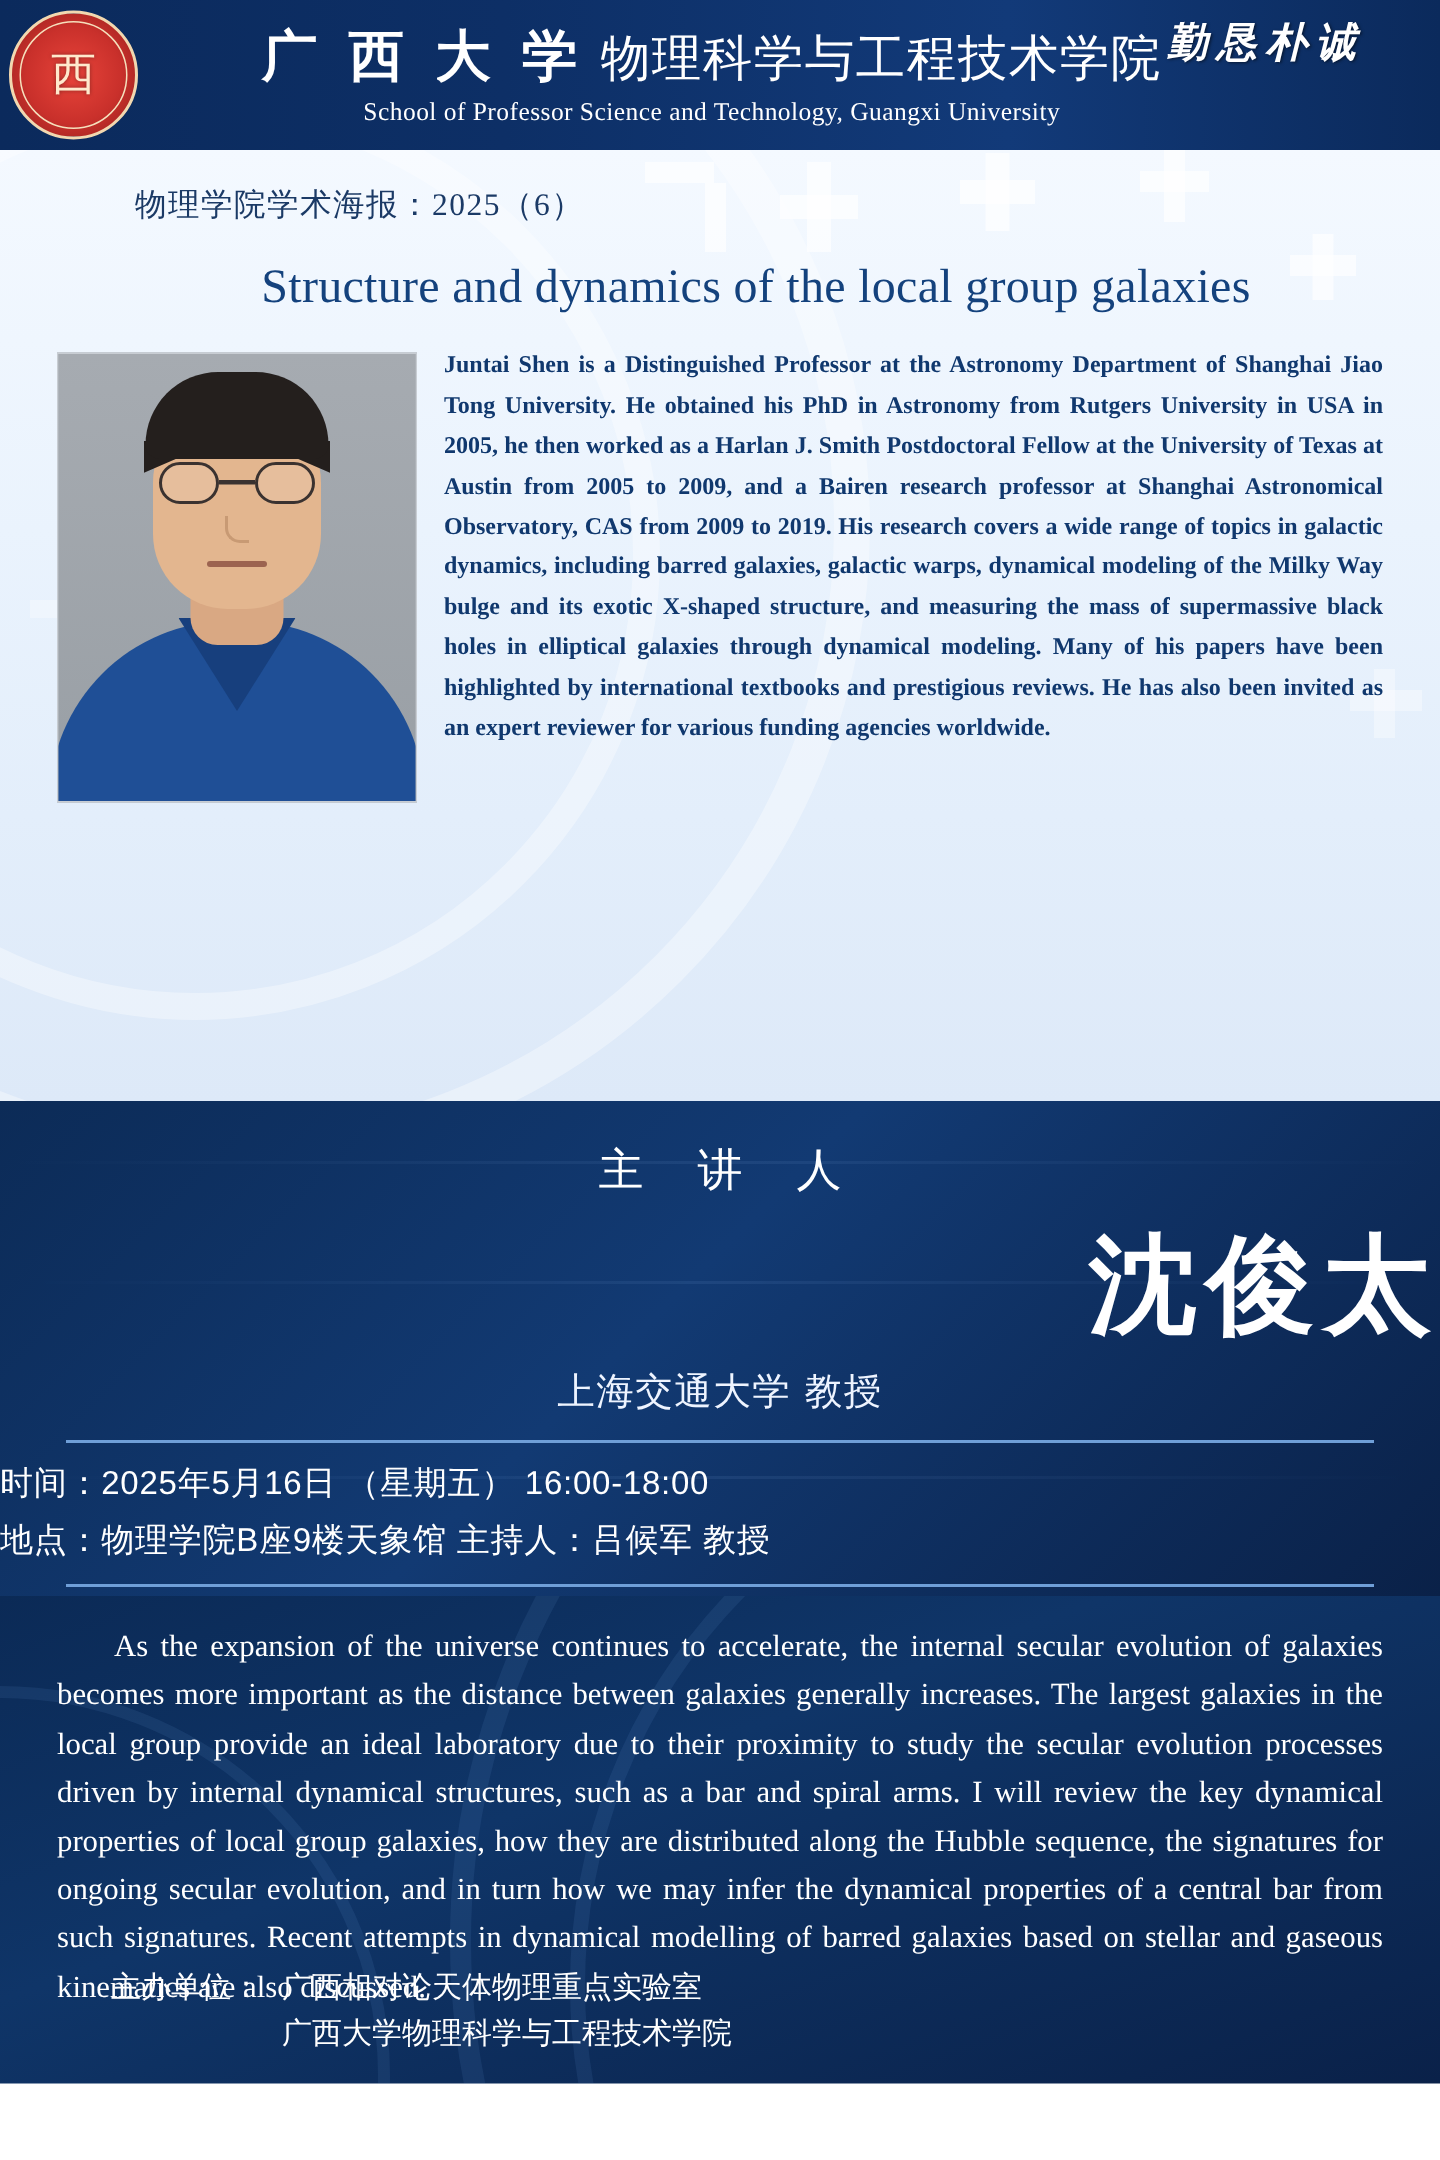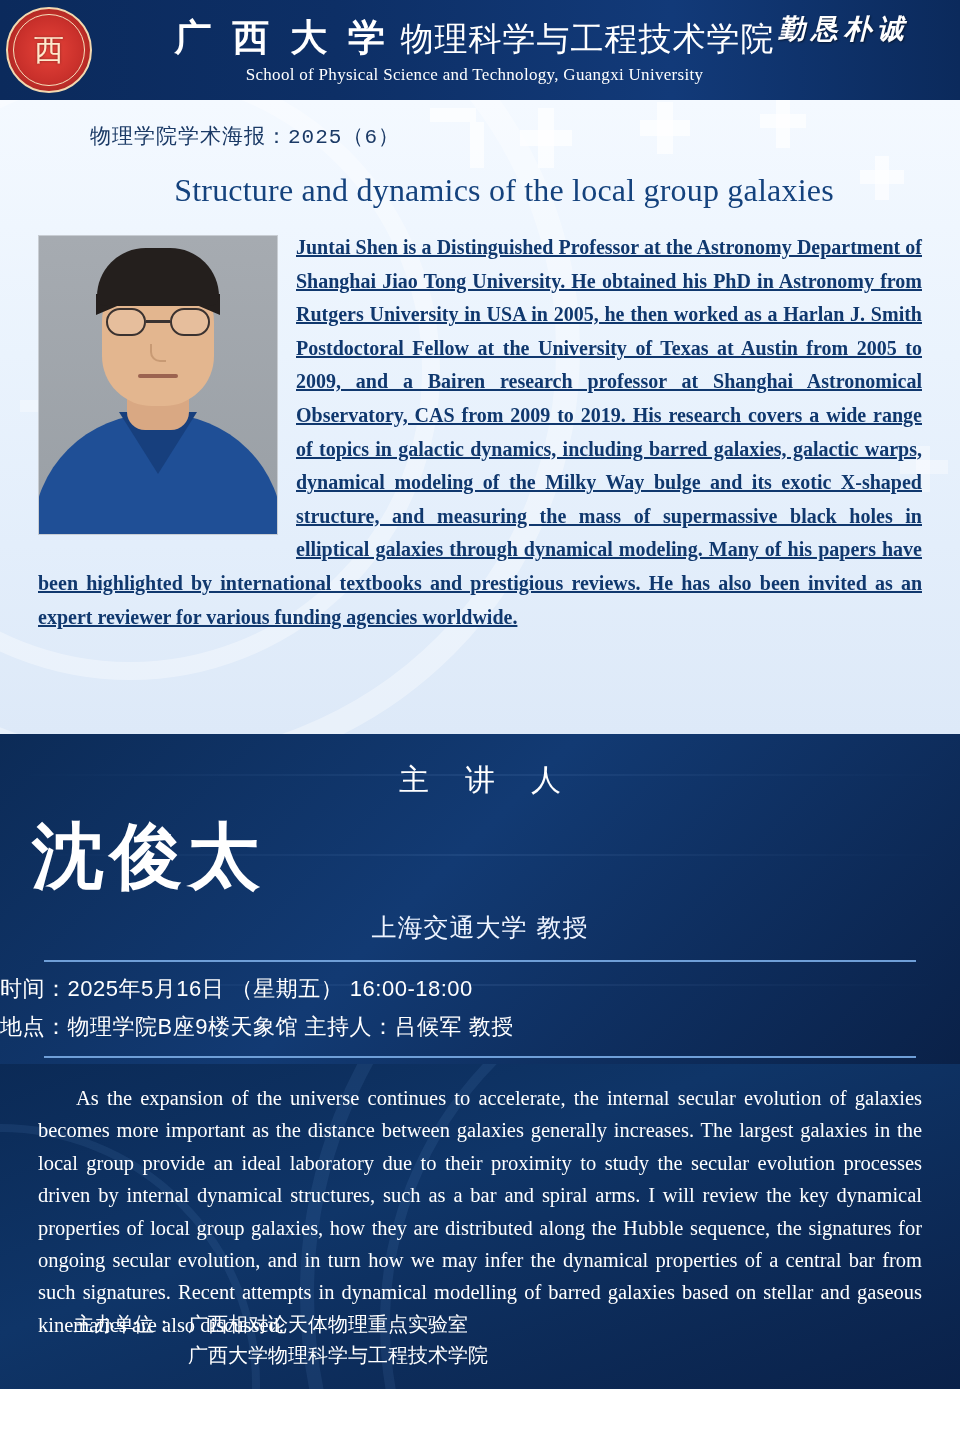--- a/index.html
+++ b/index.html
@@ -122,46 +122,45 @@
   .sq {
     position: absolute;
     background: rgba(255,255,255,0.65);
   }
 
   .poster-no {
     position: relative;
     z-index: 3;
     color: #1b3a66;
     font-size: 21px;
-    font-family: Liberation Mono, monospace;
+    font-family: Liberation Serif, serif;
     padding: 22px 0 0 90px;
     letter-spacing: 1px;
   }
   .talk-title {
     position: relative;
     z-index: 3;
     text-align: center;
     color: #14427d;
     font-family: "Liberation Serif", serif;
     font-size: 32px;
     margin-top: 22px;
     letter-spacing: .2px;
     padding-left: 48px;
   }
   .bio-wrap {
     position: relative;
     z-index: 3;
     margin: 22px 38px 0 38px;
     color: #10386e;
     font-family: "Liberation Serif", serif;
-    font-size: 20px;
+    font-size: 16px;
     font-weight: bold;
     line-height: 1.68;
     text-align: justify;
-    text-decoration: underline;
   }
   .portrait {
     float: left;
     width: 240px;
     height: 300px;
     margin: 4px 18px 6px 0;
     background: #9aa0a6;
     position: relative;
     overflow: hidden;
     border: 1px solid #c8cdd3;
@@ -238,21 +237,21 @@
     position: relative; z-index: 3;
     text-align: center;
     font-family: "DejaVu Serif", serif;
     font-size: 30px;
     letter-spacing: 36px;
     padding: 26px 0 0 36px;
     color: #ffffff;
   }
   .speaker-name {
     position: relative; z-index: 3;
-    text-align: left;
+    text-align: right;
     font-family: Liberation Sans, sans-serif;
     font-size: 72px;
     font-weight: bold;
     letter-spacing: 6px;
     margin-top: 8px;
     color: #ffffff;
     margin-left: 32px;
   }
   .speaker-affil {
     position: relative; z-index: 3;
@@ -332,21 +331,21 @@
 
 <div class="header">
   <div class="header-logo">
     <span class="logo-glyph">西</span>
   </div>
   <div class="header-titles">
     <div class="header-cn">
       <span class="big">广 西 大 学</span>
       <span>物理科学与工程技术学院</span>
     </div>
-    <div class="header-en">School of Physical Science and Technology, Guangxi University</div>
+    <div class="header-en">School of Professor Science and Technology, Guangxi University</div>
   </div>
   <div class="header-motto">
     <div class="m-line m1">勤恳朴诚</div>
     <div class="m-line m2">厚學致新</div>
   </div>
 </div>
 
 <div class="top-section">
   <div class="top-deco">
     <div class="swoosh" style="width:620px;height:620px;left:-180px;top:-40px;"></div>

